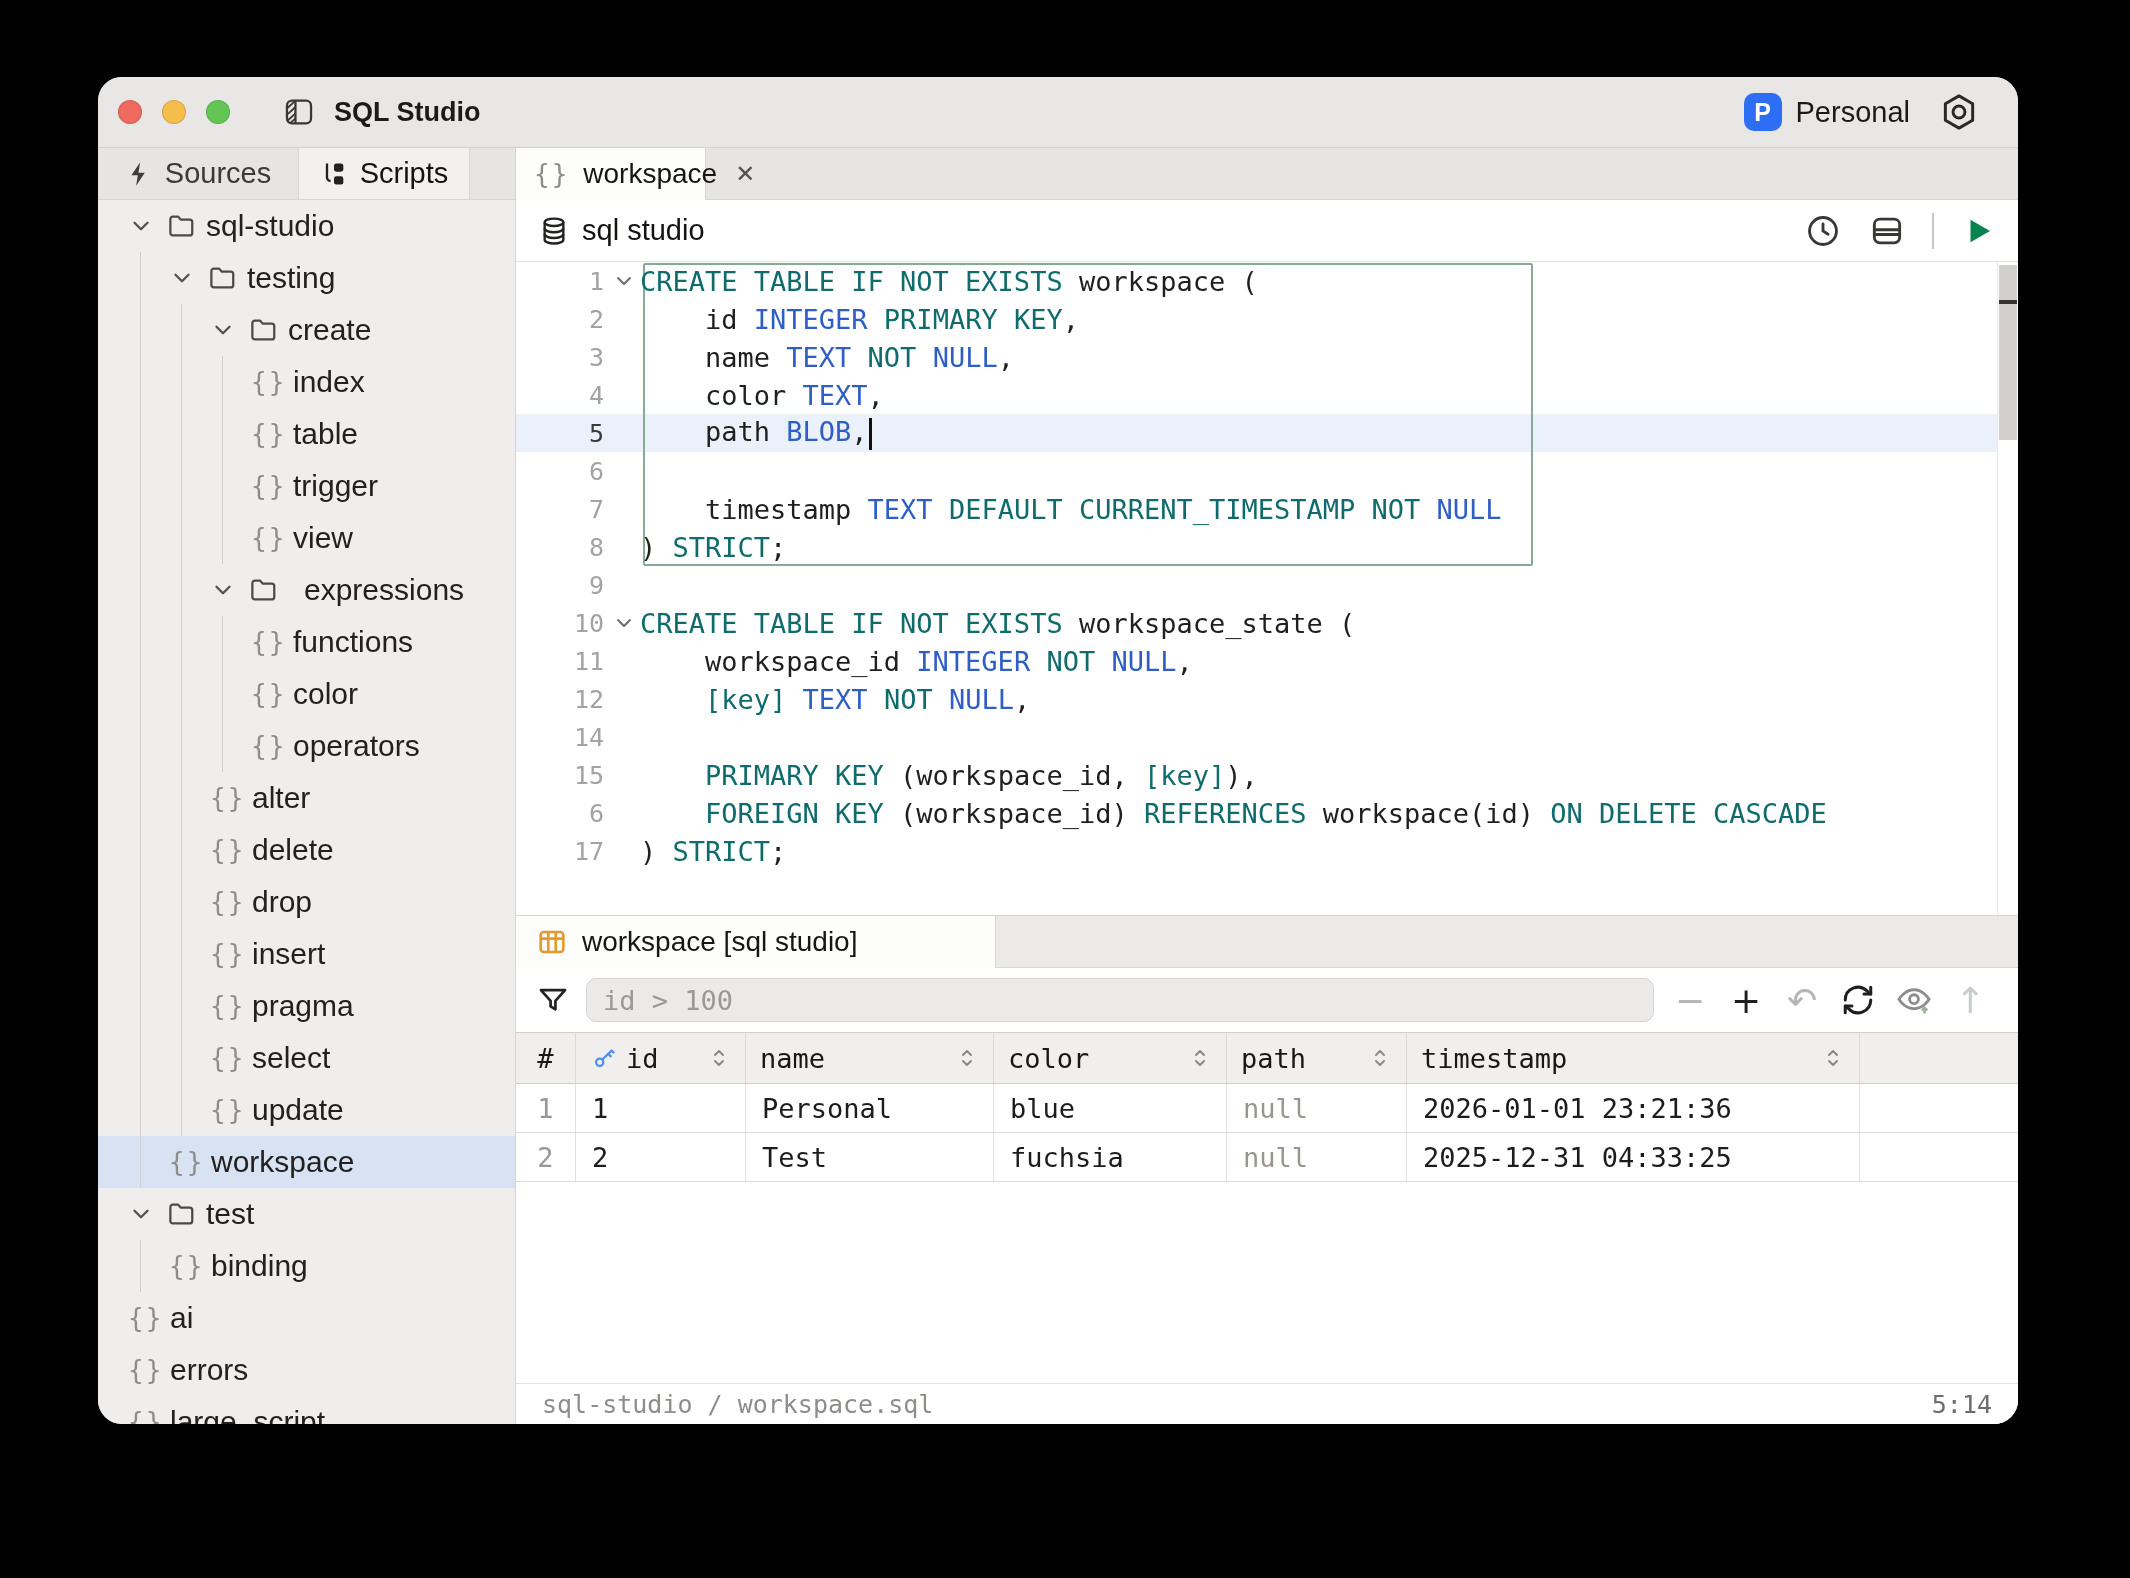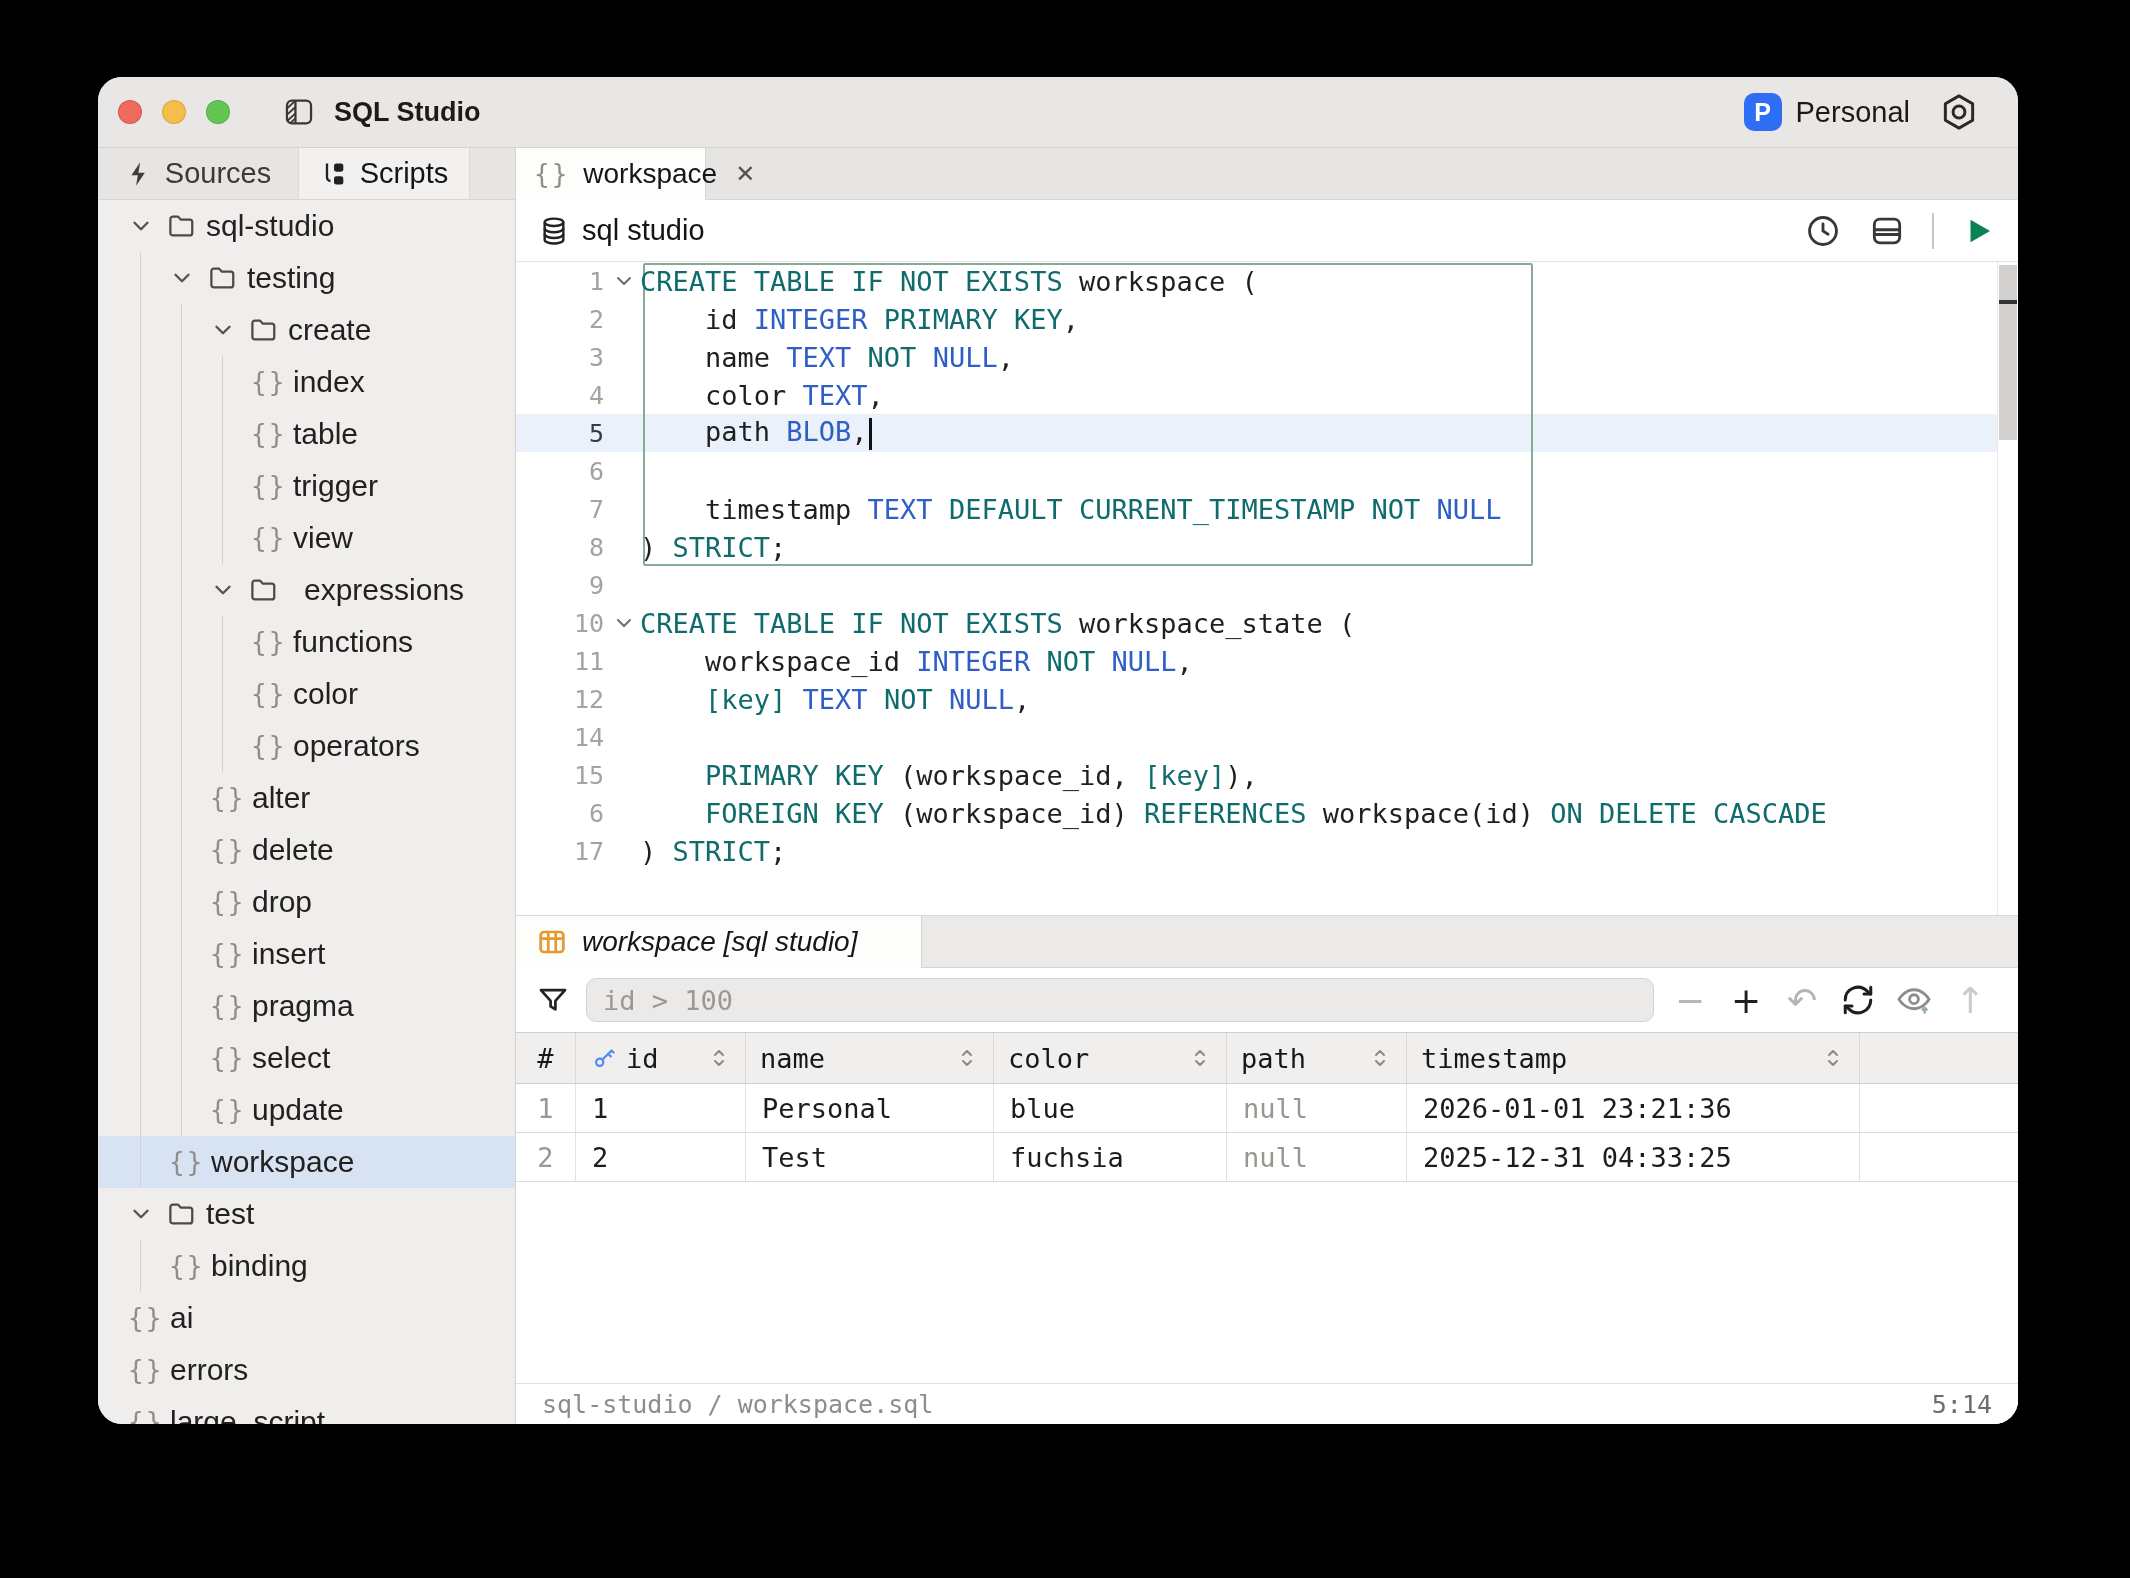--- a/index.html
+++ b/index.html
@@ -62,21 +62,21 @@
   .lfold{width:28px;margin-left:6px;flex:0 0 auto;display:flex;align-items:center;justify-content:center;}
   .ltext{margin-left:2px;font-family:"DejaVu Sans Mono",monospace;font-size:27px;white-space:pre;color:#1f1f1f;}
   .tk-kw{color:var(--kw,#0f6b6c);} .tk-ty{color:var(--ty,#2e5ec6);} .tk-pl{color:#1f1f1f;}
   .caret{display:inline-block;width:3px;height:32px;background:#111;vertical-align:middle;margin-left:1px;}
   .scrollbar{position:absolute;top:0;right:0;width:20px;bottom:0;border-left:1px solid #ebe9e7;background:#fff;z-index:3;}
   .sthumb{position:absolute;left:1px;right:1px;top:3px;height:175px;background:#d2d0ce;}
   .smarker{position:absolute;left:0;right:0;top:35px;height:4px;background:#333;}
   
   .rtabbar{height:53px;flex:0 0 auto;background:#eceae8;border-top:1px solid #d8d6d4;border-bottom:1px solid #d8d6d4;
            display:flex;box-sizing:border-box;}
-  .etab.results-tab{width:406px;padding:0 20px;height:52px;font-style:italic;}
+  .etab.results-tab{width:480px;padding:0 20px;height:52px;}
   .filterbar{height:64px;flex:0 0 auto;background:#fff;display:flex;align-items:center;
              padding:0 20px;box-sizing:border-box;}
   .filter-input{flex:1;height:44px;margin-left:16px;margin-right:16px;background:#eceae8;
                 border:1px solid #d5d3d1;border-radius:10px;font-family:"DejaVu Sans Mono",monospace;
                 font-size:27px;color:#2a2a2a;padding:0 16px;outline:none;box-sizing:border-box;}
   .filter-input::placeholder{color:#9b9997;}
   .ficons{display:flex;align-items:center;gap:16px;padding-right:8px;}
   .fi{width:40px;display:flex;align-items:center;justify-content:center;font-size:36px;
       font-family:"DejaVu Sans",sans-serif;}
   .fi.dim{color:#b7b5b3;} .fi.on{color:#1f1f1f;} .fi.faint{color:#c7cdc7;}

